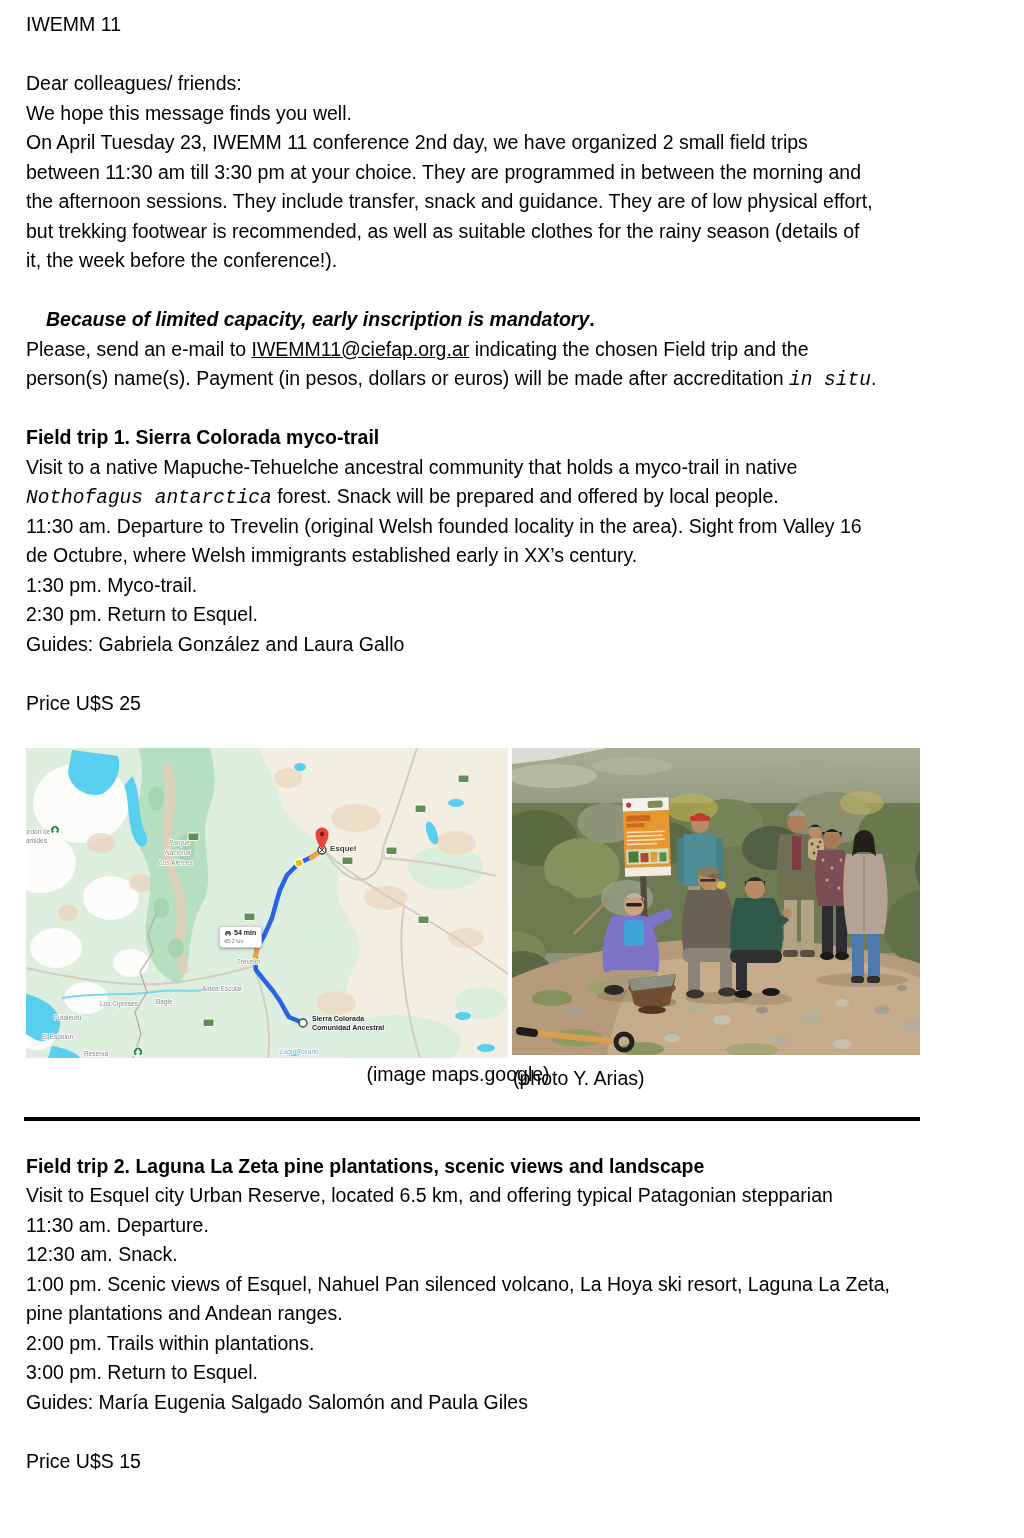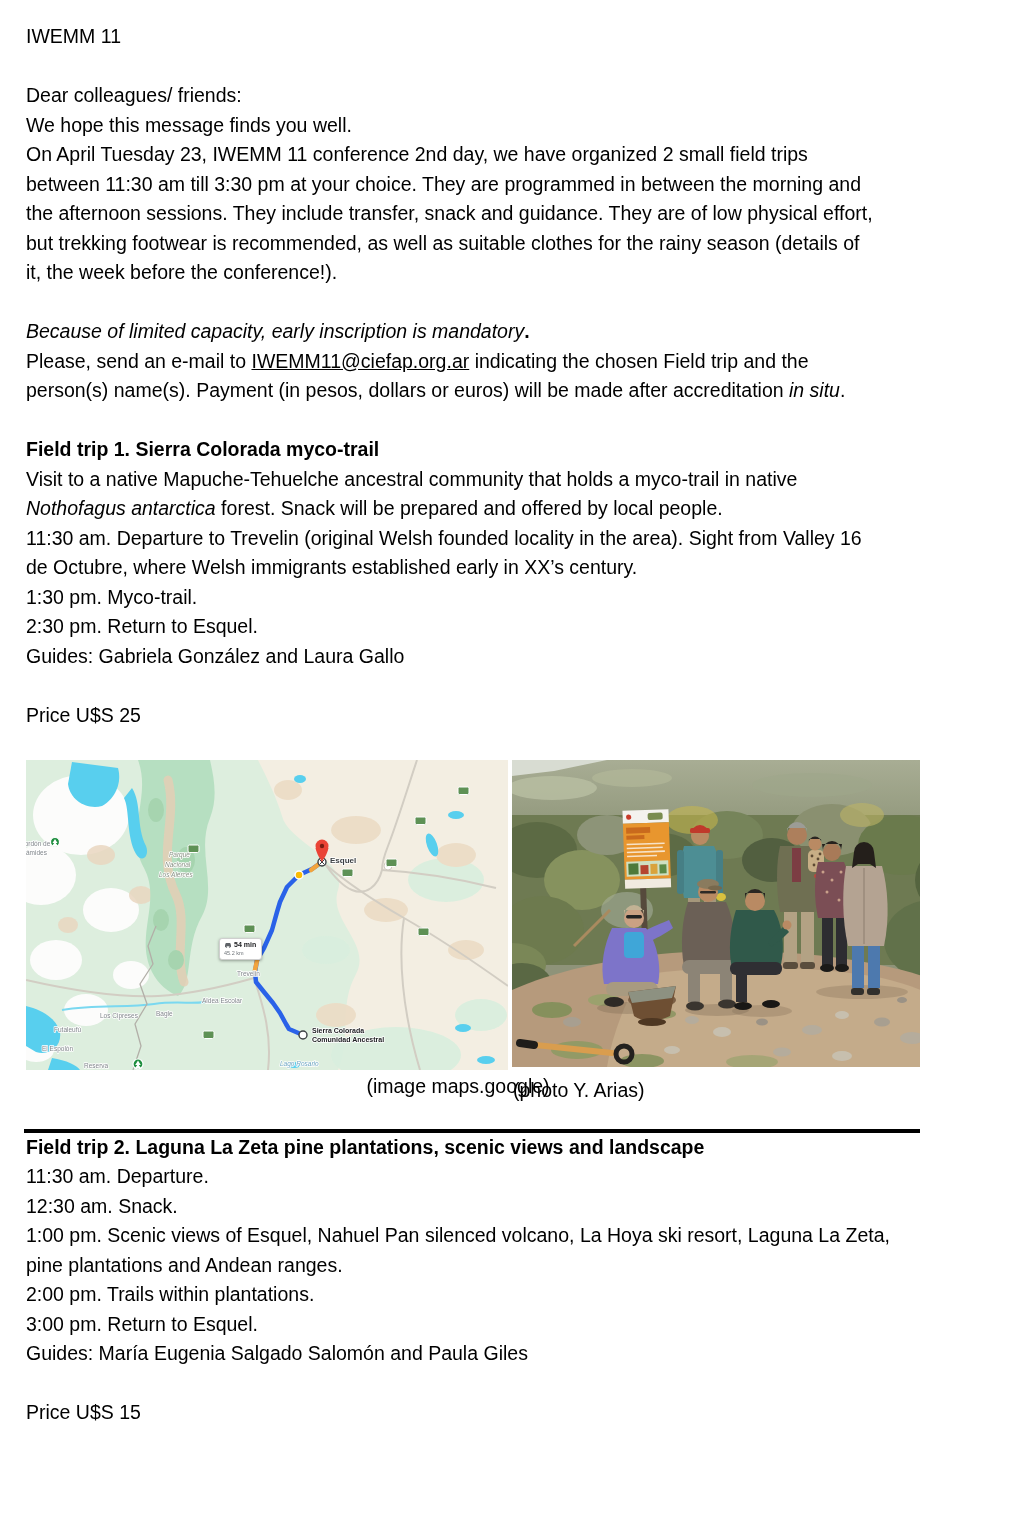--- a/index.html
+++ b/index.html
@@ -1,30 +1,30 @@
 <!DOCTYPE html>
 <html><head>
 <meta charset="utf-8">
 <style>
   html,body{margin:0;padding:0;background:#ffffff;}
   .page{
     position:relative;
     width:920px;height:1538px;
     box-sizing:border-box;
-    padding:22px 30px 0 26px;
+    padding:10px 30px 0 26px;
     background:#ffffff;
     font-family:"Liberation Sans",sans-serif;
     font-size:19.5px;line-height:29.5px;color:#000;
     overflow:hidden;
   }
   .line{height:29.5px;white-space:nowrap;}
   .sg-n{font-weight:400;}
   .sg-b{font-weight:700;}
-  .sg-i{font-style:italic;}
-  .sg-bi{font-weight:400;font-style:italic;}
+  .sg-i{font-style:italic;font-family:Liberation Mono, monospace;}
+  .sg-bi{font-weight:700;font-style:italic;margin-left:20px;}
   a.sg-link{color:#000000;text-decoration:underline;cursor:pointer;}
   .figures{display:flex;gap:4px;margin-top:30px;height:310px;}
   .map-fig{position:relative;width:482px;height:310px;background:#fde047;}
   .photo-fig{position:relative;width:473px;height:307px;background:#8e9379;}
   svg{display:block;}
   
   text{font-family:"Liberation Sans",sans-serif;paint-order:stroke;stroke:#ffffff;stroke-width:1.6px;stroke-linejoin:round;}
   .mlbl-town{font-size:8px;font-weight:700;fill:#3c4043;}
   .mlbl-place{font-size:6.5px;fill:#80868b;}
   .mlbl-park{font-size:6.5px;font-style:italic;fill:#889284;}
@@ -35,21 +35,21 @@
     position:absolute;left:193px;top:178px;
     background:#ffffff;border:1px solid #cfcfcf;border-radius:3px;
     box-shadow:0 1px 3px rgba(0,0,0,.35);
     padding:2px 5px 2px 4px;line-height:1.25;z-index:3;white-space:nowrap;
   }
   .tt-row1{font-size:7px;font-weight:700;color:#202124;display:flex;align-items:center;gap:2px;}
   .tt-row2{font-size:5.5px;color:#70757a;}
   .captions-row{position:relative;height:29.5px;margin-top:2px;text-align:center;}
   .photo-cap{position:absolute;left:487px;top:4px;}
   .divider{border:none;border-top:4px solid #000;width:990px;margin:27px 0 0 -2px;}
-  .lines-bottom{}
+  .lines-bottom{margin-top:31px;}
 </style>
 <title>IWEMM 11</title></head>
 <body>
 
 <div class="page">
 
   <div id="lines-top">
       <div class="line"><span class="sg-n">IWEMM 11</span></div>
       <div class="line">&nbsp;</div>
       <div class="line"><span class="sg-n">Dear colleagues/ friends:</span></div>
@@ -420,20 +420,21 @@
 
   <div class="captions-row">
     <span class="map-cap">(image maps.google)</span>
     <span class="photo-cap">(photo Y. Arias)</span>
   </div>
 
   <hr class="divider">
 
   <div id="lines-bottom" class="lines-bottom">
       <div class="line"><span class="sg-b">Field trip 2. Laguna La Zeta pine plantations, scenic views and landscape</span></div>
+      <div class="line"><span class="sg-n">Visit to Esquel city Urban Reserve, located 6.5 km, and offering typical Patagonian stepparian</span></div>
       <div class="line"><span class="sg-n">11:30 am. Departure.</span></div>
       <div class="line"><span class="sg-n">12:30 am. Snack.</span></div>
       <div class="line"><span class="sg-n">1:00 pm. Scenic views of Esquel, Nahuel Pan silenced volcano, La Hoya ski resort, Laguna La Zeta,</span></div>
       <div class="line"><span class="sg-n">pine plantations and Andean ranges.</span></div>
       <div class="line"><span class="sg-n">2:00 pm. Trails within plantations.</span></div>
       <div class="line"><span class="sg-n">3:00 pm. Return to Esquel.</span></div>
       <div class="line"><span class="sg-n">Guides: María Eugenia Salgado Salomón and Paula Giles</span></div>
       <div class="line">&nbsp;</div>
       <div class="line"><span class="sg-n">Price U$S 15</span></div>
     </div>

